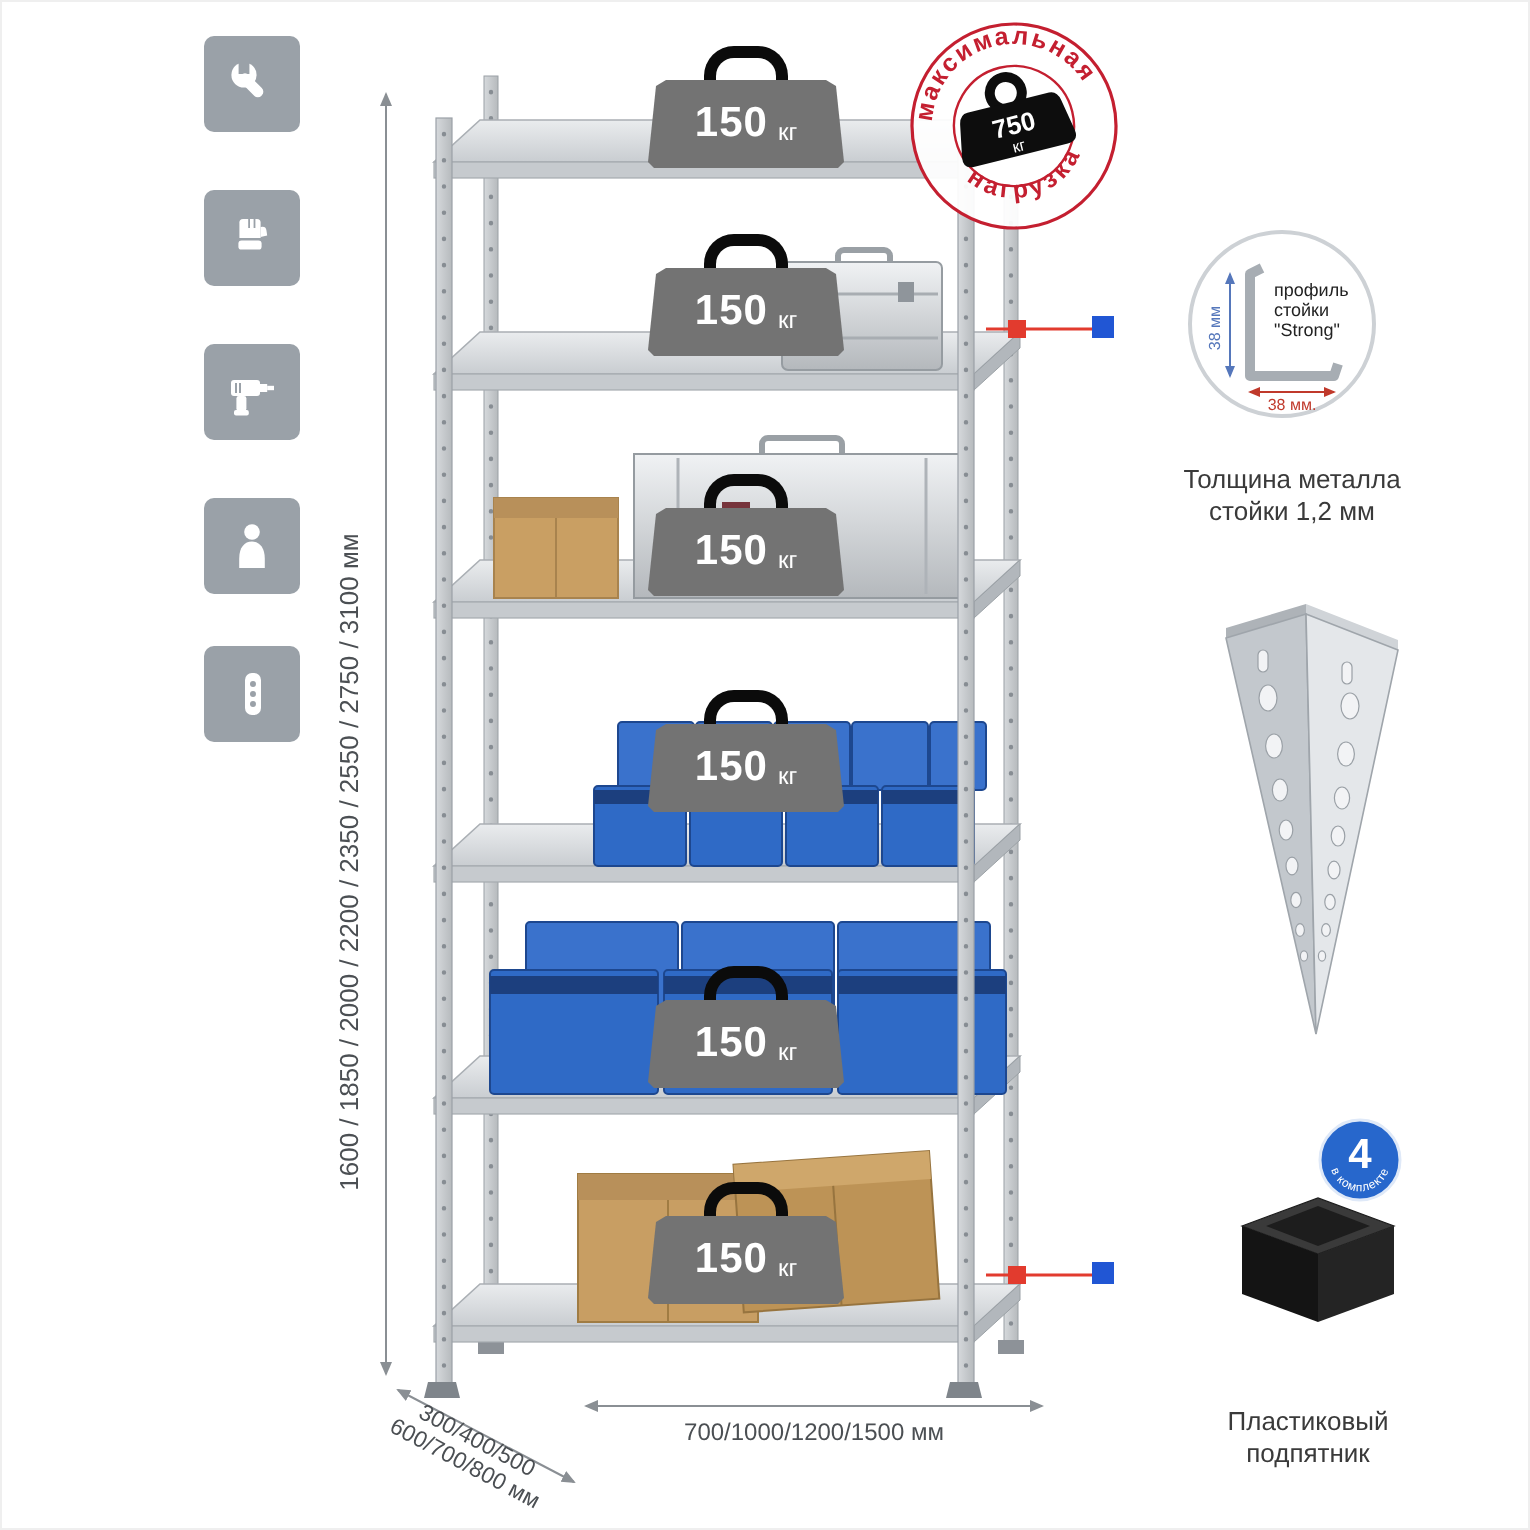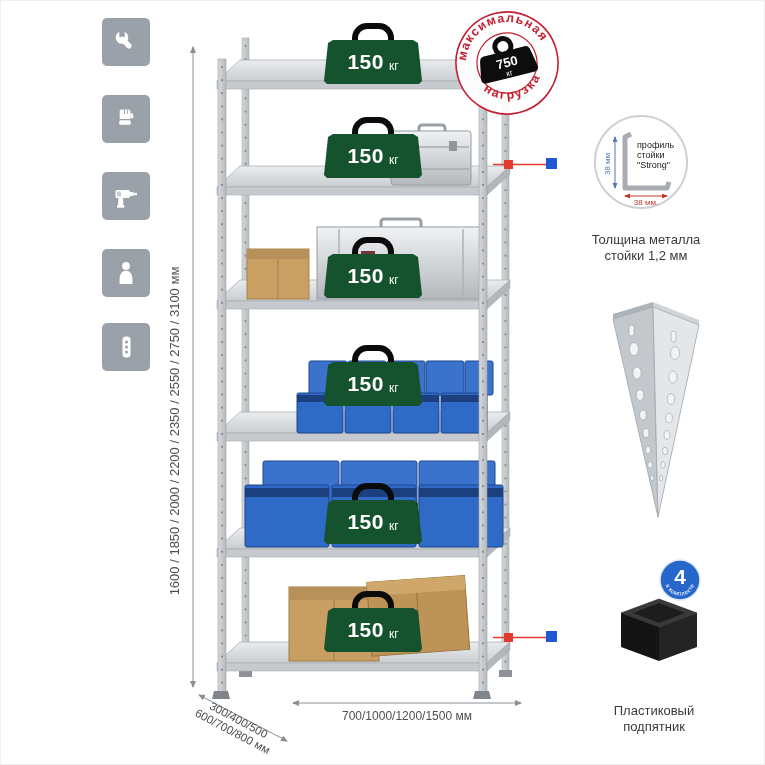--- a/index.html
+++ b/index.html
@@ -5,21 +5,21 @@
   html,body{margin:0;padding:0;background:#fff}
   .canvas{position:relative;width:765px;height:765px;background:#fff;overflow:hidden;
           font-family:"Liberation Sans","DejaVu Sans",sans-serif;border:1px solid #efefef;box-sizing:border-box}
   .scene{position:absolute;left:0;top:0;z-index:1}
   .icon-tile{position:absolute;left:101px;width:48px;height:48px;background:#9aa1a8;border-radius:5px;
              display:flex;align-items:center;justify-content:center;z-index:4}
   #icon1{top:17px}#icon2{top:94px}#icon3{top:171px}#icon4{top:248px}#icon5{top:322px}
   .badge{position:absolute;width:98px;display:flex;flex-direction:column;align-items:center;z-index:6}
   .badge-handle{width:30px;height:14px;border:6px solid #0b0b0b;border-bottom:none;
                 border-radius:15px 15px 0 0;margin-bottom:-3px}
-  .badge-body{width:98px;height:44px;background:#14532d;color:#fff;
+  .badge-body{width:98px;height:44px;background:#737373;color:#fff;
               clip-path:polygon(9px 0,89px 0,94px 3px,98px 41px,95px 44px,3px 44px,0 41px,4px 3px);
               display:flex;align-items:center;justify-content:center;gap:5px}
   .badge-val{font-size:21px;font-weight:bold;letter-spacing:.5px}
   .badge-unit{font-size:12px;margin-top:7px}
   #b0{left:323px;top:22px}#b1{left:323px;top:116px}#b2{left:323px;top:236px}
   #b3{left:323px;top:344px}#b4{left:323px;top:482px}#b5{left:323px;top:590px}
   text{font-family:"Liberation Sans","DejaVu Sans",sans-serif}
 </style>
 </head>
 <body>

